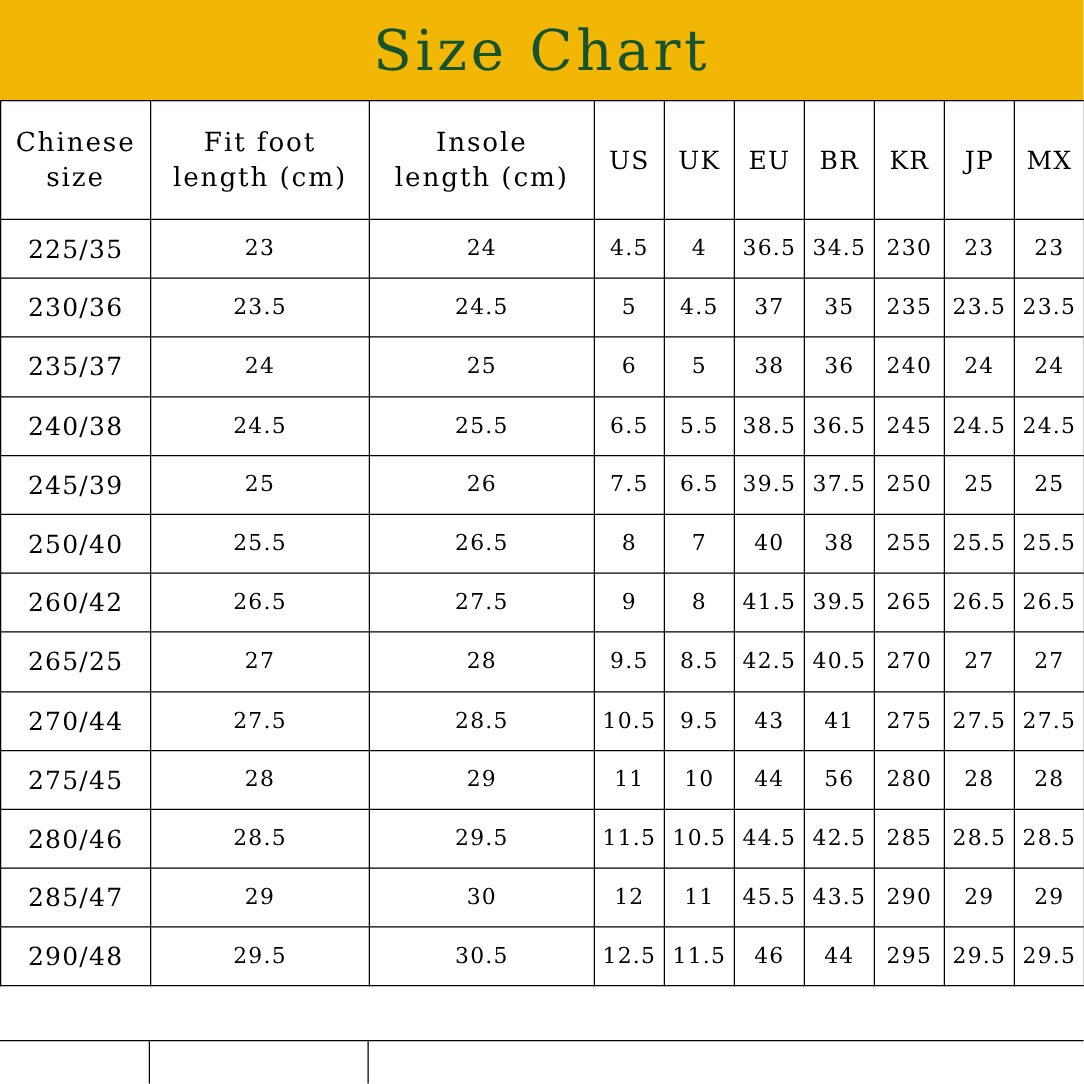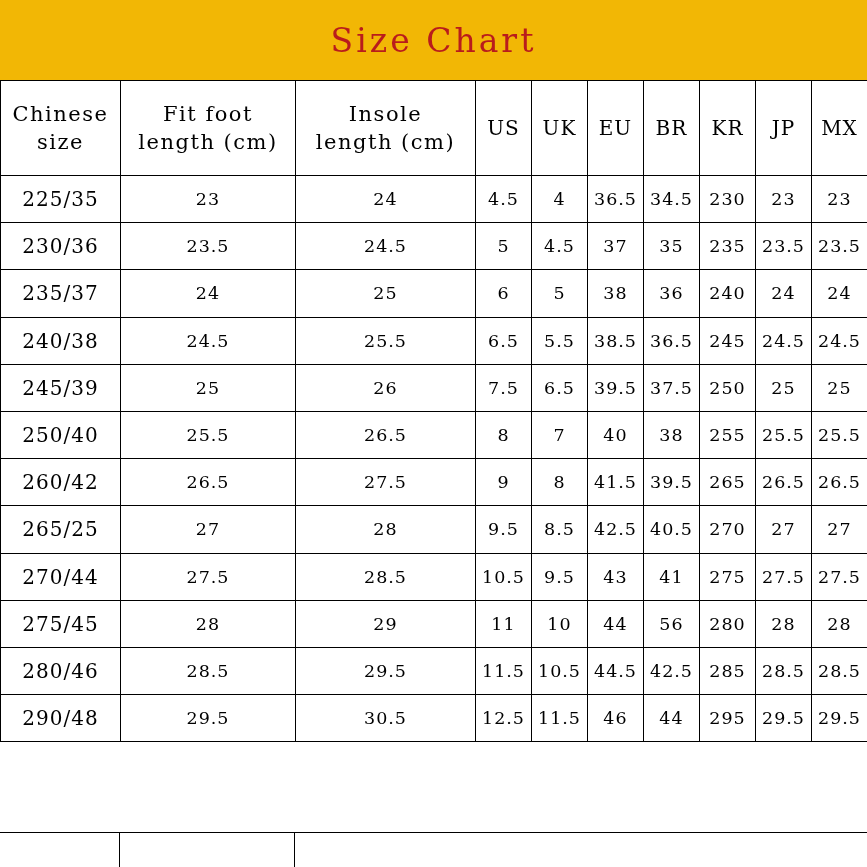--- a/index.html
+++ b/index.html
@@ -21,22 +21,22 @@
     box-sizing: border-box;
   }
   .title-bar {
     height: 80px;
     background: #f2b705;
     display: flex;
     align-items: center;
     justify-content: center;
   }
   .title-text {
-    color: #b91c1c;
-    font-size: 33px;
+    color: #14532d;
+    font-size: 45px;
     letter-spacing: 3px;
     font-family: "DejaVu Serif", serif;
   }
   table.size-chart {
     width: 867px;
     border-collapse: collapse;
     table-layout: fixed;
     font-family: "DejaVu Serif", serif;
   }
   table.size-chart th,
@@ -270,20 +270,32 @@
           <td class="col2">29.5</td>
           <td class="col3">11.5</td>
           <td class="col4">10.5</td>
           <td class="col5">44.5</td>
           <td class="col6">42.5</td>
           <td class="col7">285</td>
           <td class="col8">28.5</td>
           <td class="col9">28.5</td>
         </tr>
         <tr>
+          <td class="col0">285/47</td>
+          <td class="col1">29</td>
+          <td class="col2">30</td>
+          <td class="col3">12</td>
+          <td class="col4">11</td>
+          <td class="col5">45.5</td>
+          <td class="col6">43.5</td>
+          <td class="col7">290</td>
+          <td class="col8">29</td>
+          <td class="col9">29</td>
+        </tr>
+        <tr>
           <td class="col0">290/48</td>
           <td class="col1">29.5</td>
           <td class="col2">30.5</td>
           <td class="col3">12.5</td>
           <td class="col4">11.5</td>
           <td class="col5">46</td>
           <td class="col6">44</td>
           <td class="col7">295</td>
           <td class="col8">29.5</td>
           <td class="col9">29.5</td>

